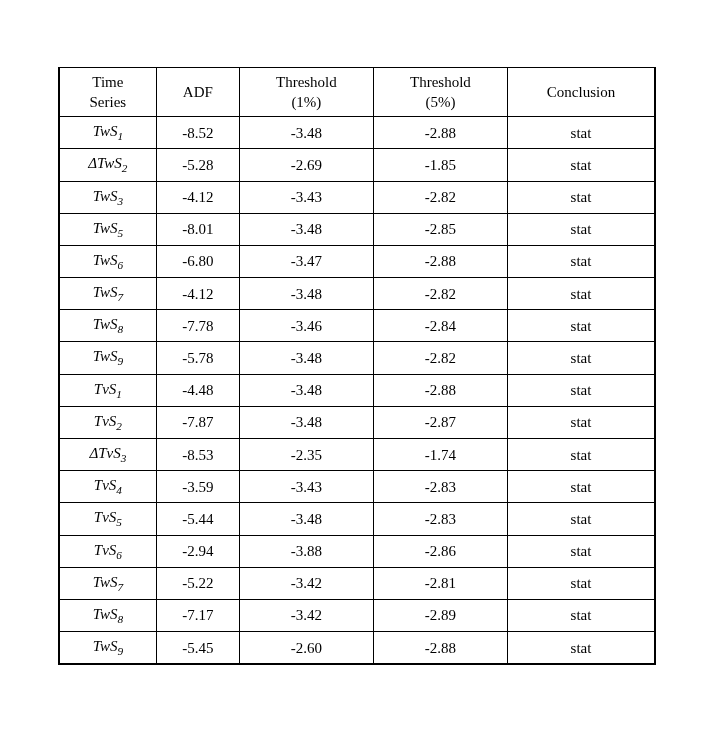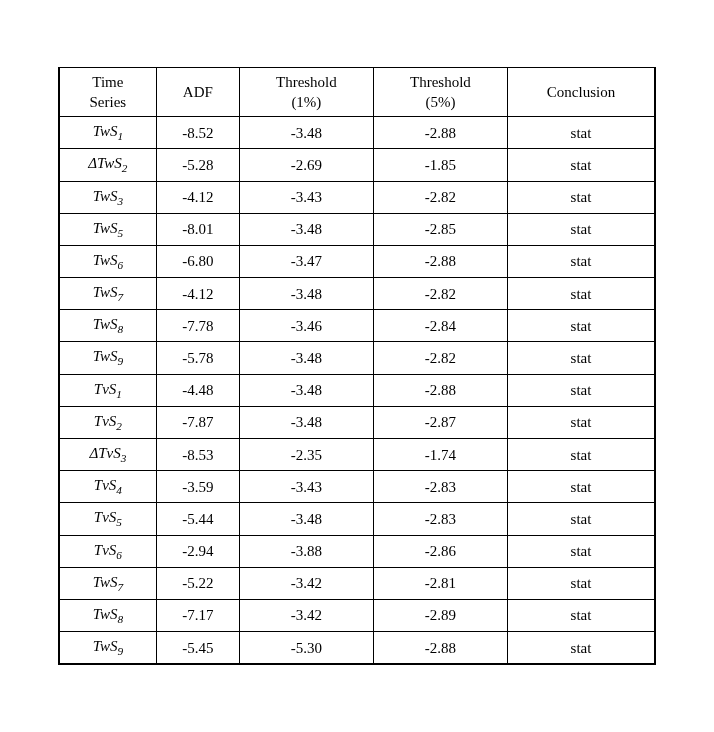--- a/index.html
+++ b/index.html
@@ -160,19 +160,19 @@
         <tr>
           <td><em>TwS<sub>8</sub></em></td>
           <td>-7.17</td>
           <td>-3.42</td>
           <td>-2.89</td>
           <td>stat</td>
         </tr>
         <tr>
           <td><em>TwS<sub>9</sub></em></td>
           <td>-5.45</td>
-          <td>-5.30</td>
+          <td>-2.60</td>
           <td>-2.88</td>
           <td>stat</td>
         </tr>
       </tbody>
   </table>
 </div>
 
 </body></html>

